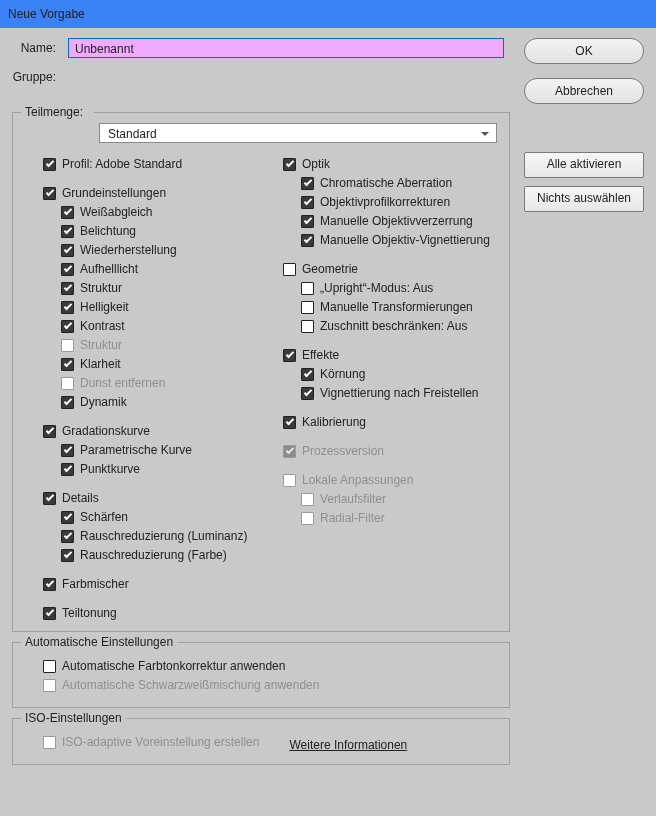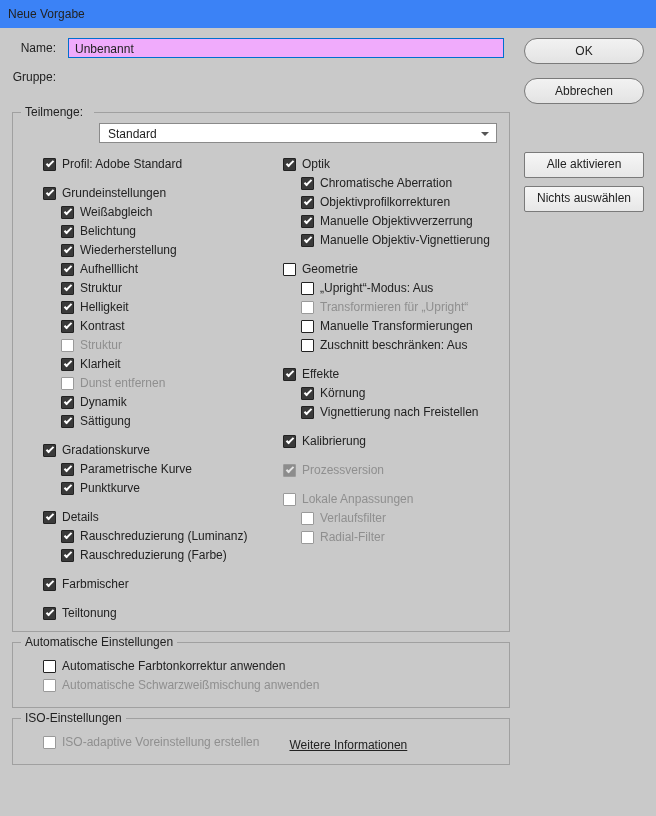--- a/index.html
+++ b/index.html
@@ -288,41 +288,41 @@
                 <span>Klarheit</span>
               </div>
               <div class="chk disabled indent-2">
                 <span class="box"></span>
                 <span>Dunst entfernen</span>
               </div>
               <div class="chk checked indent-2">
                 <span class="box"></span>
                 <span>Dynamik</span>
               </div>
-              <div class="chk checked indent-2">
-                <span class="box"></span>
-                <span>Sättigung</span>
-              </div>
               <div class="group-gap"></div>
               <div class="chk checked indent-1">
                 <span class="box"></span>
                 <span>Gradationskurve</span>
               </div>
               <div class="chk checked indent-2">
                 <span class="box"></span>
                 <span>Parametrische Kurve</span>
               </div>
               <div class="chk checked indent-2">
                 <span class="box"></span>
                 <span>Punktkurve</span>
               </div>
               <div class="group-gap"></div>
               <div class="chk checked indent-1">
                 <span class="box"></span>
                 <span>Details</span>
+              </div>
+              <div class="chk checked indent-2">
+                <span class="box"></span>
+                <span>Schärfen</span>
               </div>
               <div class="chk checked indent-2">
                 <span class="box"></span>
                 <span>Rauschreduzierung (Luminanz)</span>
               </div>
               <div class="chk checked indent-2">
                 <span class="box"></span>
                 <span>Rauschreduzierung (Farbe)</span>
               </div>
               <div class="group-gap"></div>
@@ -358,24 +358,20 @@
                 <span>Manuelle Objektiv-Vignettierung</span>
               </div>
               <div class="group-gap"></div>
               <div class="chk indent-1">
                 <span class="box"></span>
                 <span>Geometrie</span>
               </div>
               <div class="chk indent-2">
                 <span class="box"></span>
                 <span>„Upright“-Modus: Aus</span>
-              </div>
-              <div class="chk disabled indent-2">
-                <span class="box"></span>
-                <span>Transformieren für „Upright“</span>
               </div>
               <div class="chk indent-2">
                 <span class="box"></span>
                 <span>Manuelle Transformierungen</span>
               </div>
               <div class="chk indent-2">
                 <span class="box"></span>
                 <span>Zuschnitt beschränken: Aus</span>
               </div>
               <div class="group-gap"></div>

